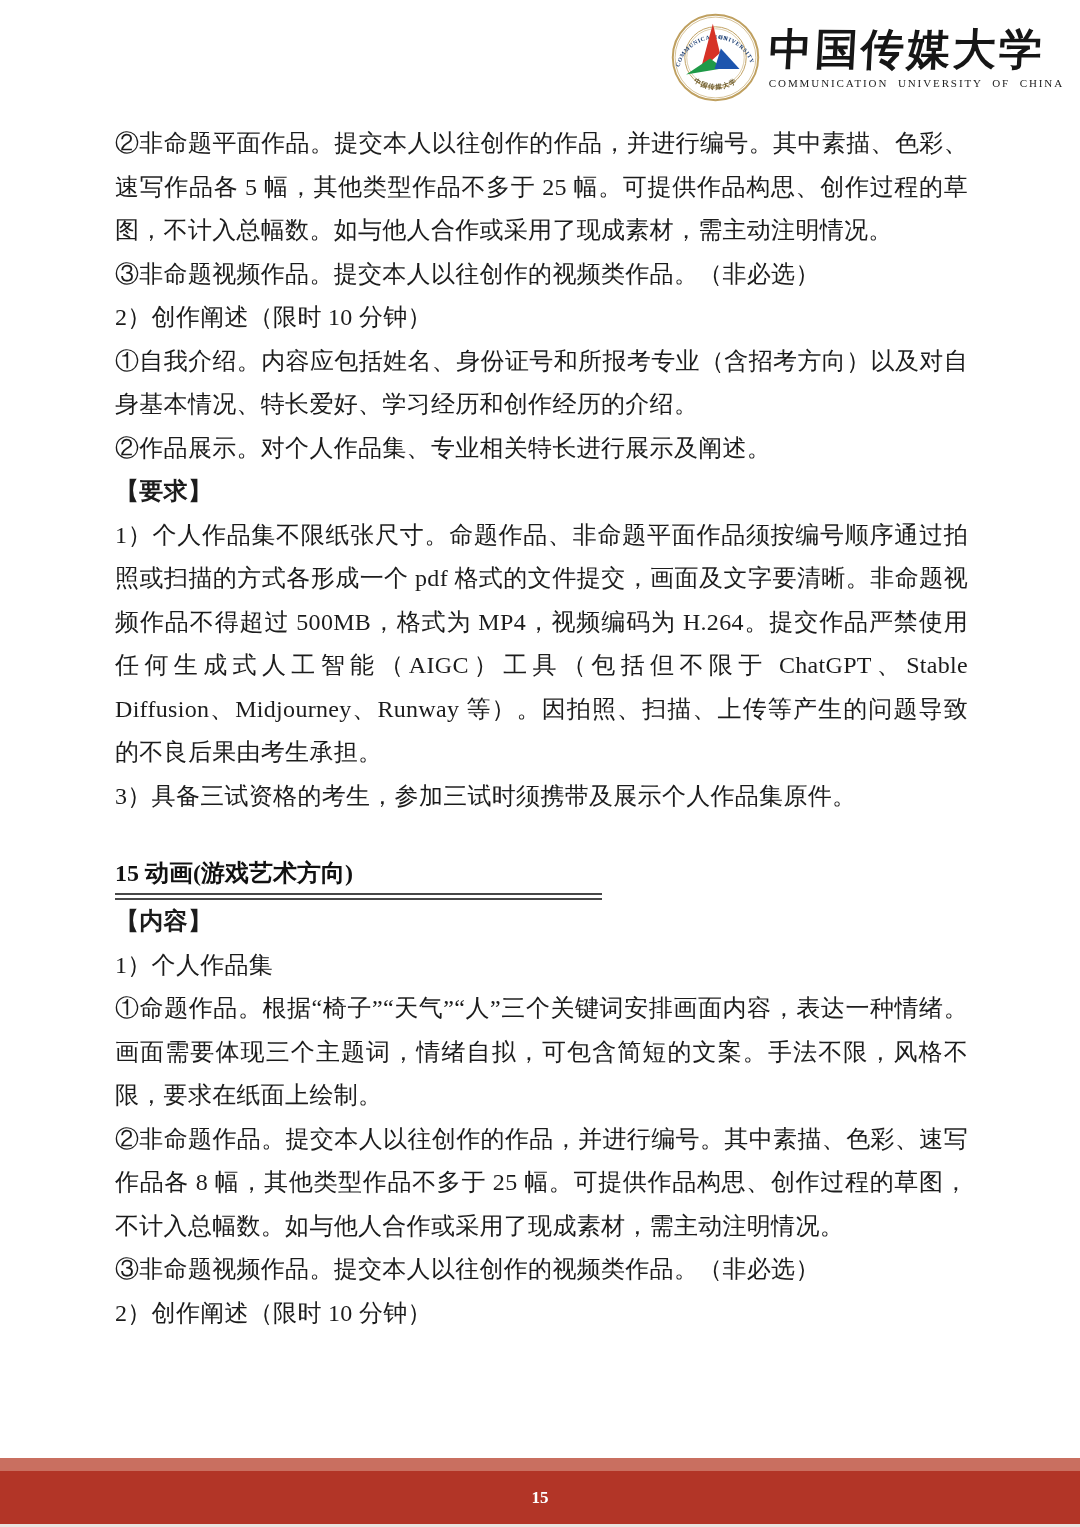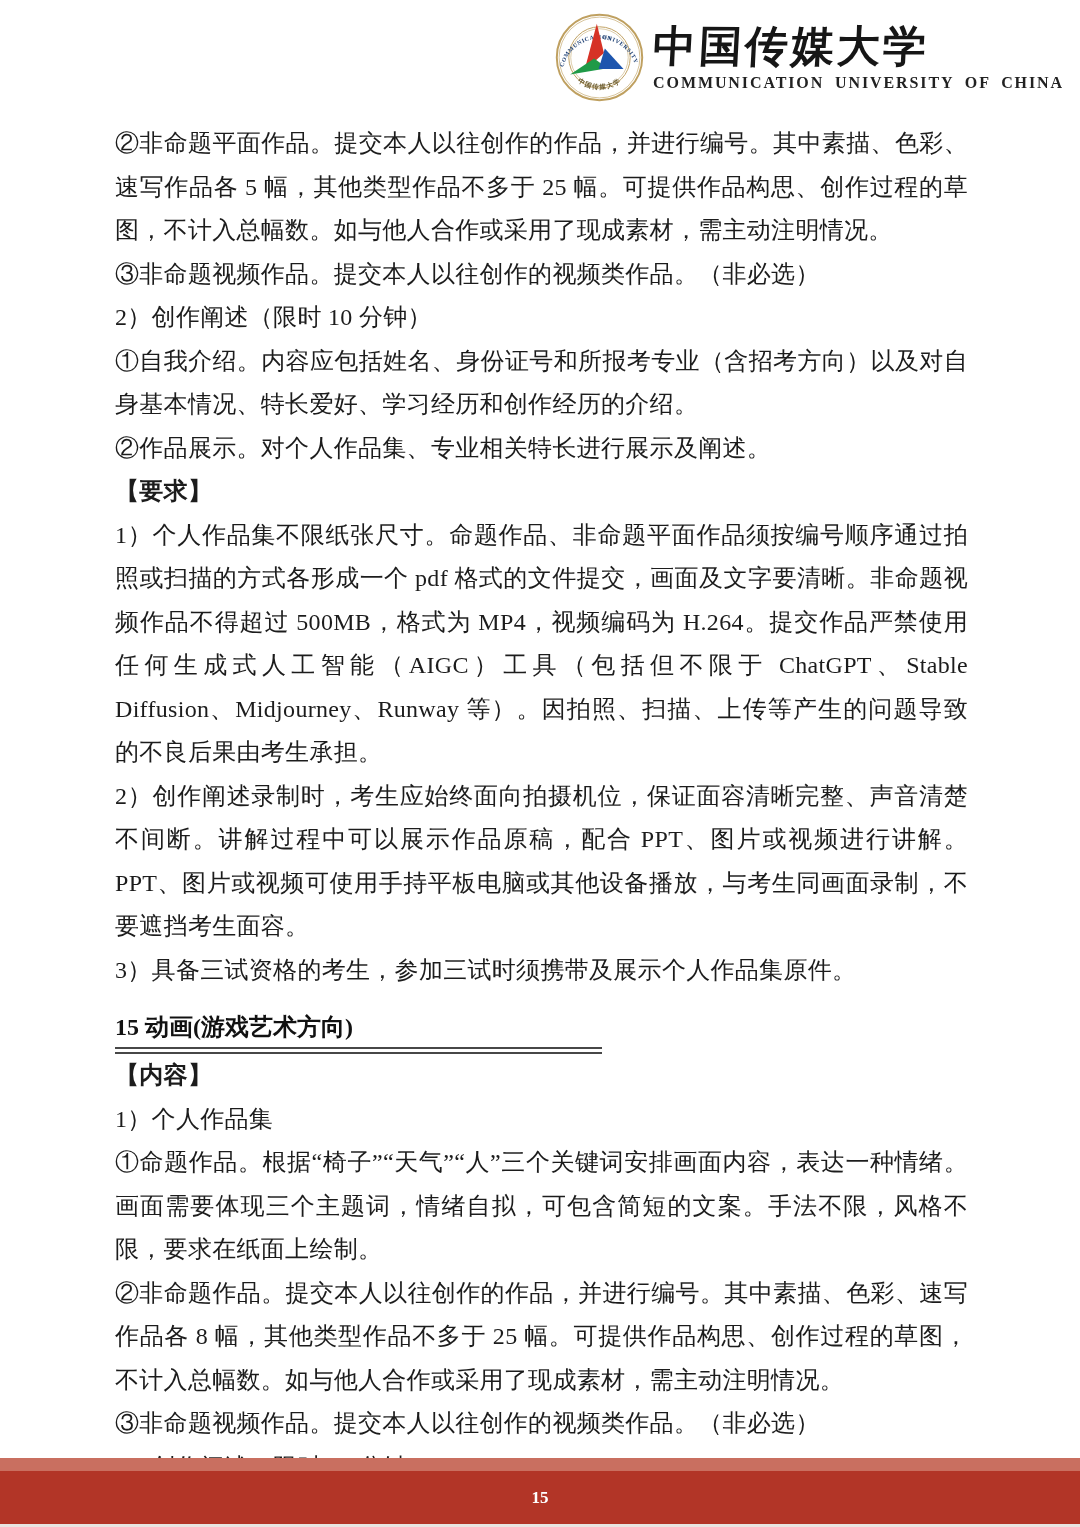--- a/index.html
+++ b/index.html
@@ -27,22 +27,22 @@
     font-size: 43px;
     font-weight: 700;
     letter-spacing: 3px;
     color: #161616;
     line-height: 1.1;
     font-family: "DejaVu Serif", "Liberation Serif", serif;
     transform: skewX(-3deg);
     white-space: nowrap;
   }
   .wordmark-en {
-    font-size: 16px;
-    font-weight: 700;
+    font-size: 11px;
+    font-weight: 400;
     letter-spacing: 1.9px;
     word-spacing: 5px;
     color: #222222;
     margin-top: 3px;
     white-space: nowrap;
     font-family: "Liberation Serif", "DejaVu Serif", serif;
   }
 
   
   .content {
@@ -55,21 +55,21 @@
     font-size: 24px;
     line-height: 43.5px;
     text-align: justify;
     text-align-last: left;
     color: #1c1c1c;
     letter-spacing: 0.3px;
   }
   .para.bold { font-weight: 700; }
 
   .section-heading {
-    margin-top: 20px;
+    margin-top: 40px;
     width: 487px;
   }
   .section-title {
     font-size: 24px;
     font-weight: 700;
     line-height: 31px;
     color: #111111;
     white-space: nowrap;
   }
   .double-rule {
@@ -140,21 +140,20 @@
 
 <div class="content">
 
   <p class="para">②非命题平面作品。提交本人以往创作的作品，并进行编号。其中素描、色彩、速写作品各 5 幅，其他类型作品不多于 25 幅。可提供作品构思、创作过程的草图，不计入总幅数。如与他人合作或采用了现成素材，需主动注明情况。</p>
   <p class="para">③非命题视频作品。提交本人以往创作的视频类作品。（非必选）</p>
   <p class="para">2）创作阐述（限时 10 分钟）</p>
   <p class="para">①自我介绍。内容应包括姓名、身份证号和所报考专业（含招考方向）以及对自身基本情况、特长爱好、学习经历和创作经历的介绍。</p>
   <p class="para">②作品展示。对个人作品集、专业相关特长进行展示及阐述。</p>
   <p class="para bold">【要求】</p>
   <p class="para">1）个人作品集不限纸张尺寸。命题作品、非命题平面作品须按编号顺序通过拍照或扫描的方式各形成一个 pdf 格式的文件提交，画面及文字要清晰。非命题视频作品不得超过 500MB，格式为 MP4，视频编码为 H.264。提交作品严禁使用任何生成式人工智能（AIGC）工具（包括但不限于 ChatGPT、Stable Diffusion、Midjourney、Runway 等）。因拍照、扫描、上传等产生的问题导致的不良后果由考生承担。</p>
-  <p class="para">2）创作阐述录制时，考生应始终面向拍摄机位，保证面容清晰完整、声音清楚不间断。讲解过程中可以展示作品原稿，配合 PPT、图片或视频进行讲解。PPT、图片或视频可使用手持平板电脑或其他设备播放，与考生同画面录制，不要遮挡考生面容。</p>
   <p class="para">3）具备三试资格的考生，参加三试时须携带及展示个人作品集原件。</p>
 
   <div class="section-heading">
     <div class="section-title">15 动画(游戏艺术方向)</div>
     <div class="double-rule"></div>
   </div>
 
   <div class="section-body">
     <p class="para bold">【内容】</p>
     <p class="para">1）个人作品集</p>

